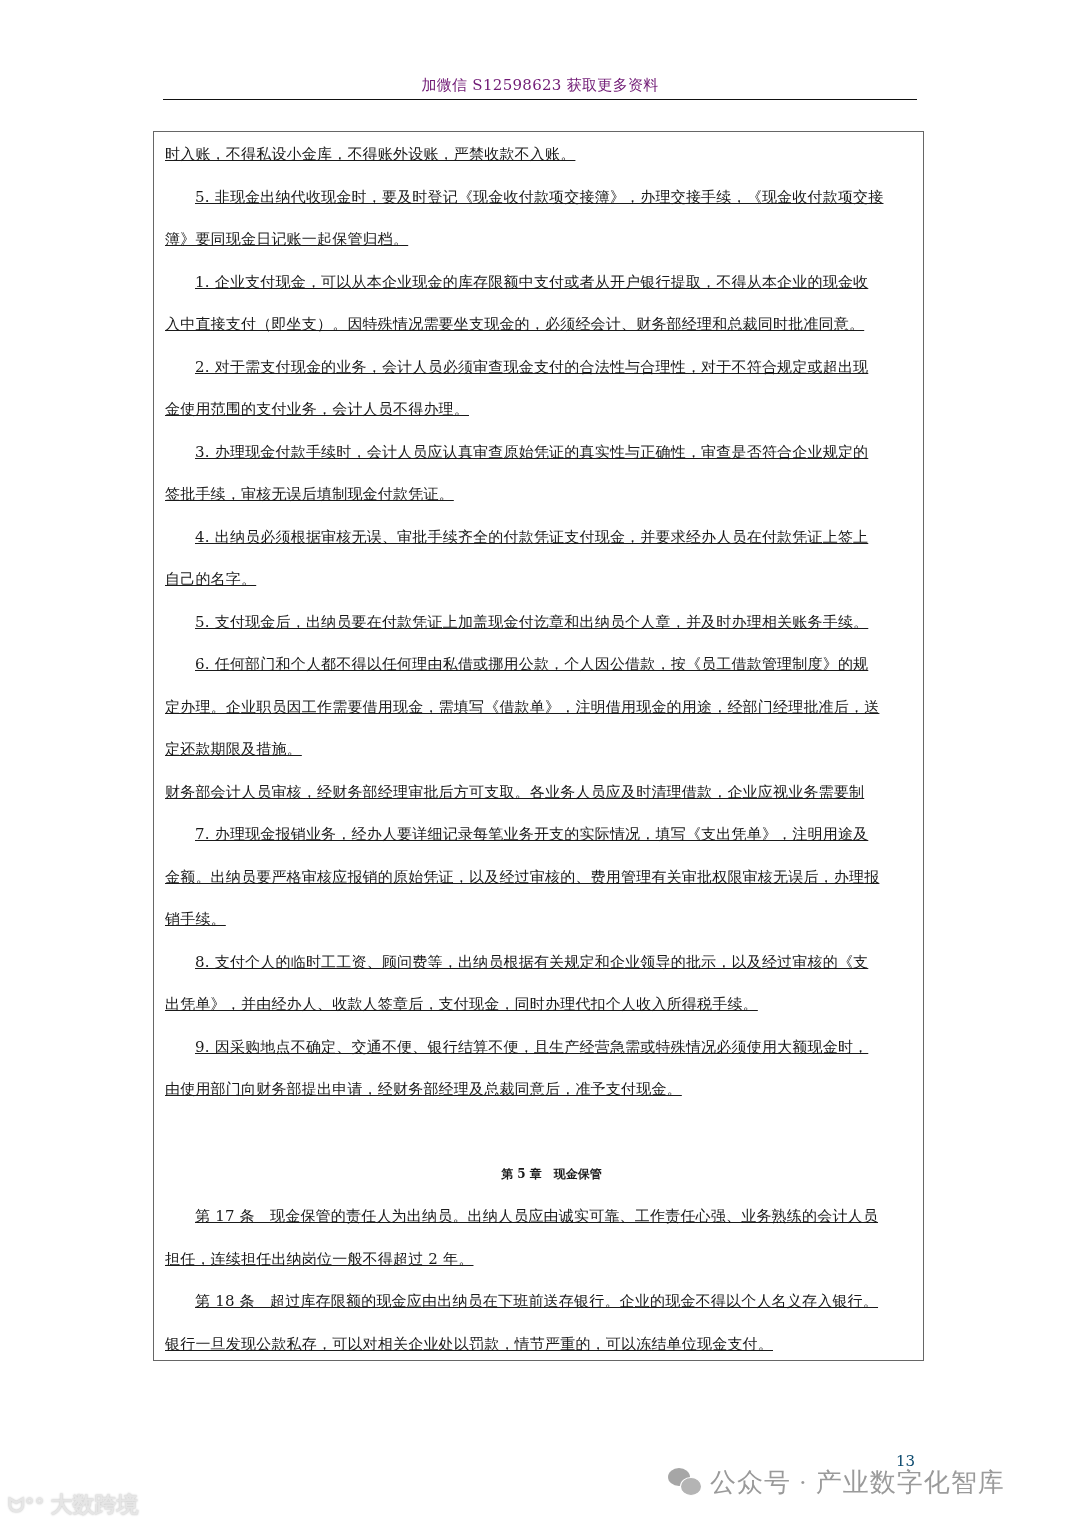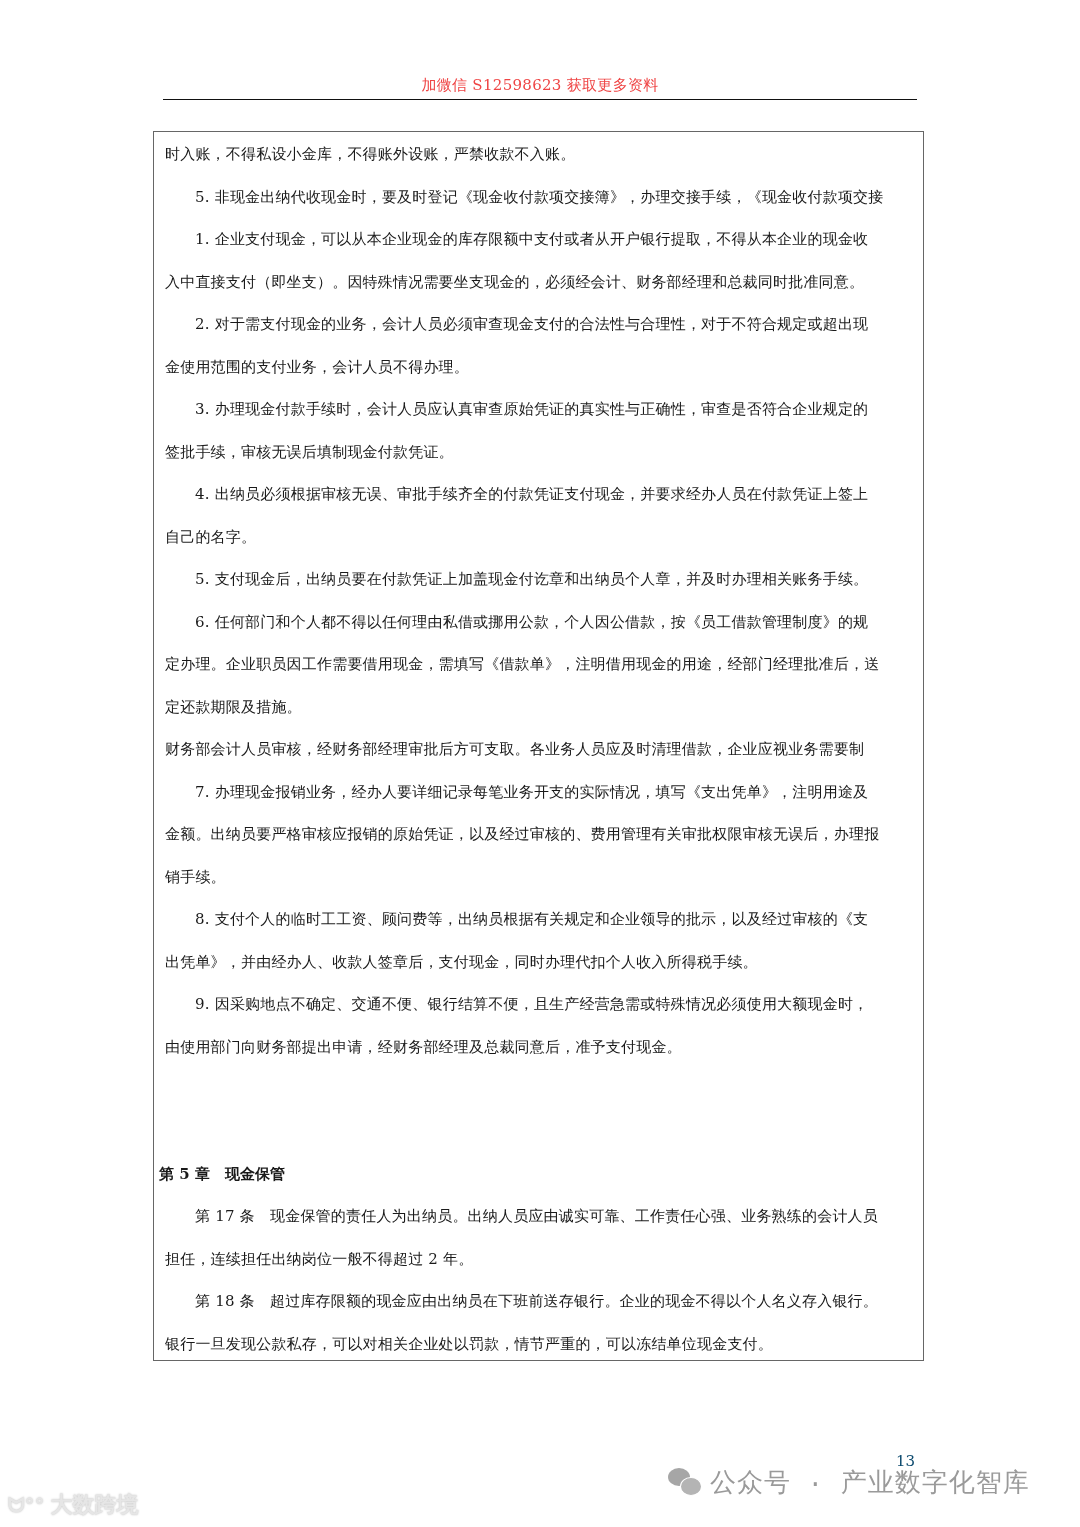--- a/index.html
+++ b/index.html
@@ -3,52 +3,52 @@
 <meta charset="utf-8">
 <style>
   html, body { margin: 0; padding: 0; background: #ffffff; }
   body {
     width: 1080px; height: 1527px; position: relative; overflow: hidden;
     font-family: "DejaVu Serif", "Liberation Serif", serif;
     color: #1a1a1a;
   }
   .header-text {
     position: absolute; left: 163px; width: 754px; top: 76px;
-    text-align: center; font-size: 15px; color: #ef4444;
+    text-align: center; font-size: 15px; color: #701a75;
     letter-spacing: 0.3px;
   }
   .header-rule {
     position: absolute; left: 163px; top: 99px; width: 754px; height: 0;
     border-top: 1.5px solid #111;
   }
   .content-box {
     position: absolute; left: 153px; top: 131px;
     width: 771px; height: 1230px;
     border: 1.5px solid #666;
     box-sizing: border-box;
   }
   .para {
     position: absolute; left: 11px; width: 752px;
     font-size: 15px; line-height: 42.5px;
     letter-spacing: 0.2px; text-align: justify;
     white-space: normal;
   }
-  .line { display: block; height: 42.5px; white-space: nowrap; overflow: hidden; }
+  .line { display: block; height: 42.5px; white-space: nowrap; overflow: hidden; text-decoration: underline; }
   .indent { padding-left: 30px; }
   .chapter {
-    position: absolute; left: 5px; width: 771px; text-align: left;
-    font-weight: bold; font-size: 15px; line-height: 42.5px;
+    position: absolute; left: 12px; width: 771px; text-align: center;
+    font-weight: bold; font-size: 12px; line-height: 42.5px;
   }
   .page-number {
     position: absolute; left: 896px; top: 1452px; font-size: 15px; color: #0c4a6e;
   }
   .wm-right {
     position: absolute; left: 668px; top: 1465px;
     display: flex; align-items: center; gap: 8px;
-    font-family: Liberation Mono, monospace;
+    font-family: Liberation Serif, serif;
     font-size: 26px; color: #9a9a9a; letter-spacing: 1px;
   }
   .wechat-icon { width: 34px; height: 30px; position: relative; }
   .wechat-icon .b1 { position: absolute; left: 0; top: 0; width: 22px; height: 18px; border-radius: 50%; background: #a6a6a6; }
   .wechat-icon .b2 { position: absolute; left: 12px; top: 9px; width: 20px; height: 17px; border-radius: 50%; background: #b4b4b4; border: 1.5px solid #fff; }
   .wm-left {
     position: absolute; left: 8px; top: 1490px;
     display: flex; align-items: center; gap: 6px;
     font-family: "DejaVu Sans", "Liberation Sans", sans-serif;
     font-size: 22px; color: #e6e6e6; font-weight: bold;
@@ -59,20 +59,21 @@
 </head>
 <body>
 
 <div class="header-text">加微信 S12598623  获取更多资料</div>
 <div class="header-rule"></div>
 
 <div class="content-box">
   <div class="para" style="top:1px;">
     <span class="line">时入账，不得私设小金库，不得账外设账，严禁收款不入账。</span>
     <span class="line indent">5. 非现金出纳代收现金时，要及时登记《现金收付款项交接簿》，办理交接手续，《现金收付款项交接</span>
+    <span class="line">簿》要同现金日记账一起保管归档。</span>
     <span class="line indent">1. 企业支付现金，可以从本企业现金的库存限额中支付或者从开户银行提取，不得从本企业的现金收</span>
     <span class="line">入中直接支付（即坐支）。因特殊情况需要坐支现金的，必须经会计、财务部经理和总裁同时批准同意。</span>
     <span class="line indent">2. 对于需支付现金的业务，会计人员必须审查现金支付的合法性与合理性，对于不符合规定或超出现</span>
     <span class="line">金使用范围的支付业务，会计人员不得办理。</span>
     <span class="line indent">3. 办理现金付款手续时，会计人员应认真审查原始凭证的真实性与正确性，审查是否符合企业规定的</span>
     <span class="line">签批手续，审核无误后填制现金付款凭证。</span>
     <span class="line indent">4. 出纳员必须根据审核无误、审批手续齐全的付款凭证支付现金，并要求经办人员在付款凭证上签上</span>
     <span class="line">自己的名字。</span>
     <span class="line indent">5. 支付现金后，出纳员要在付款凭证上加盖现金付讫章和出纳员个人章，并及时办理相关账务手续。</span>
     <span class="line indent">6. 任何部门和个人都不得以任何理由私借或挪用公款，个人因公借款，按《员工借款管理制度》的规</span>

